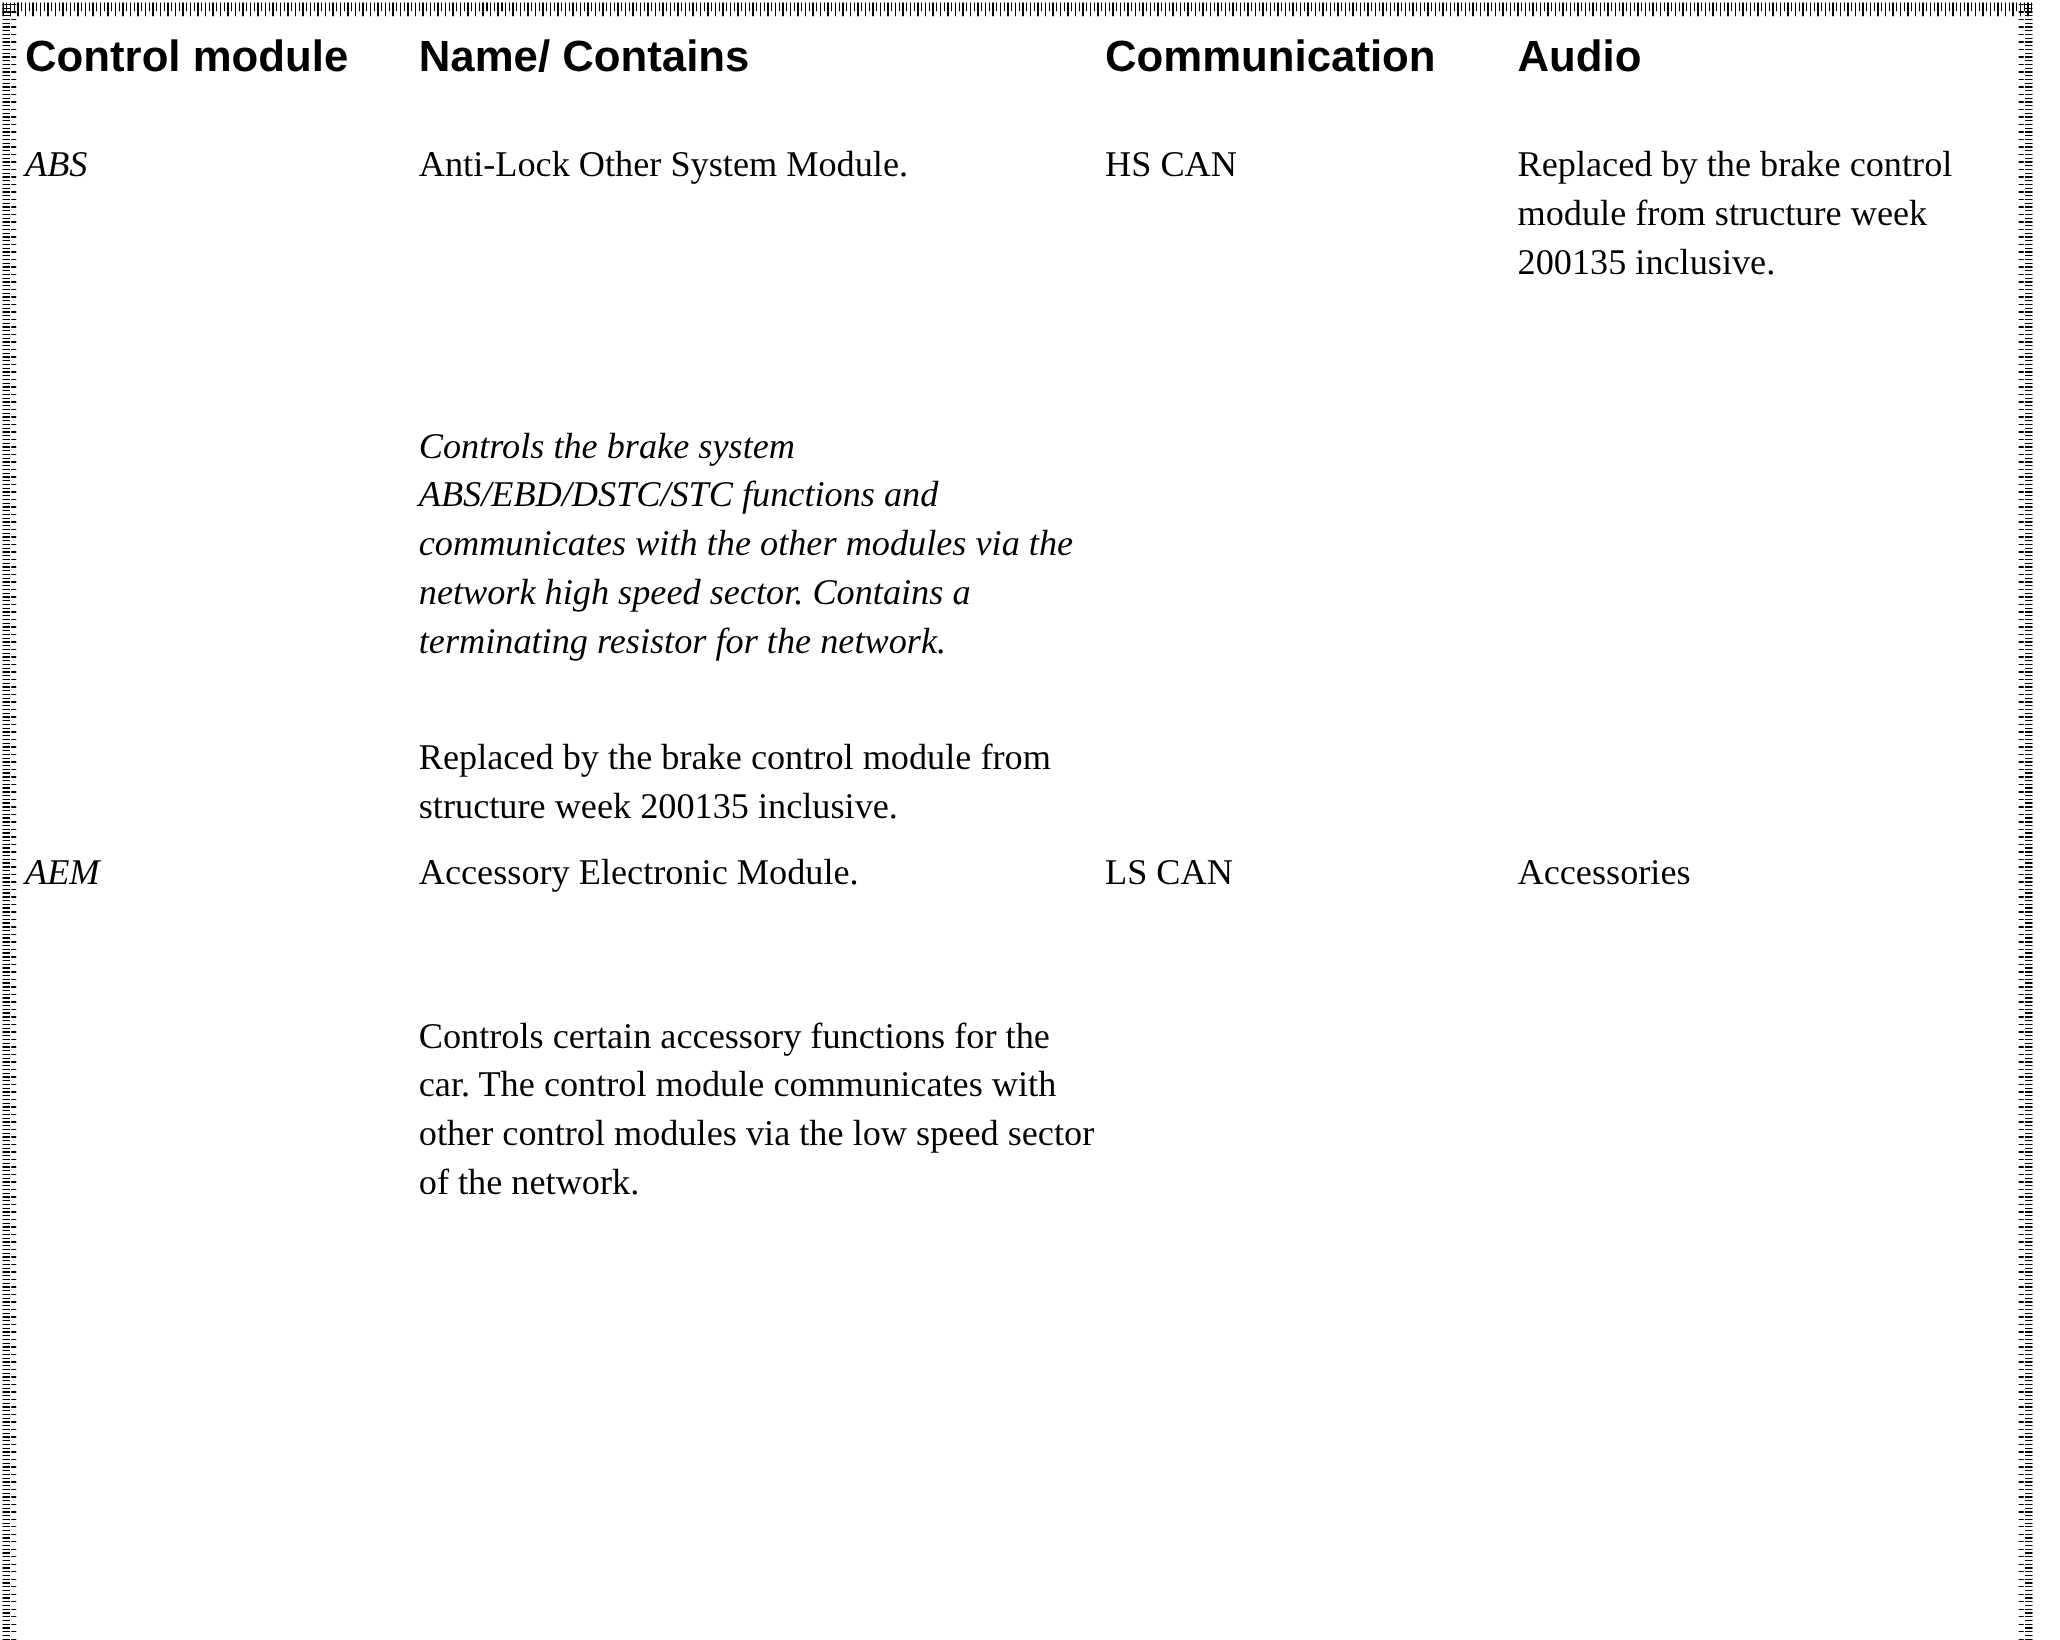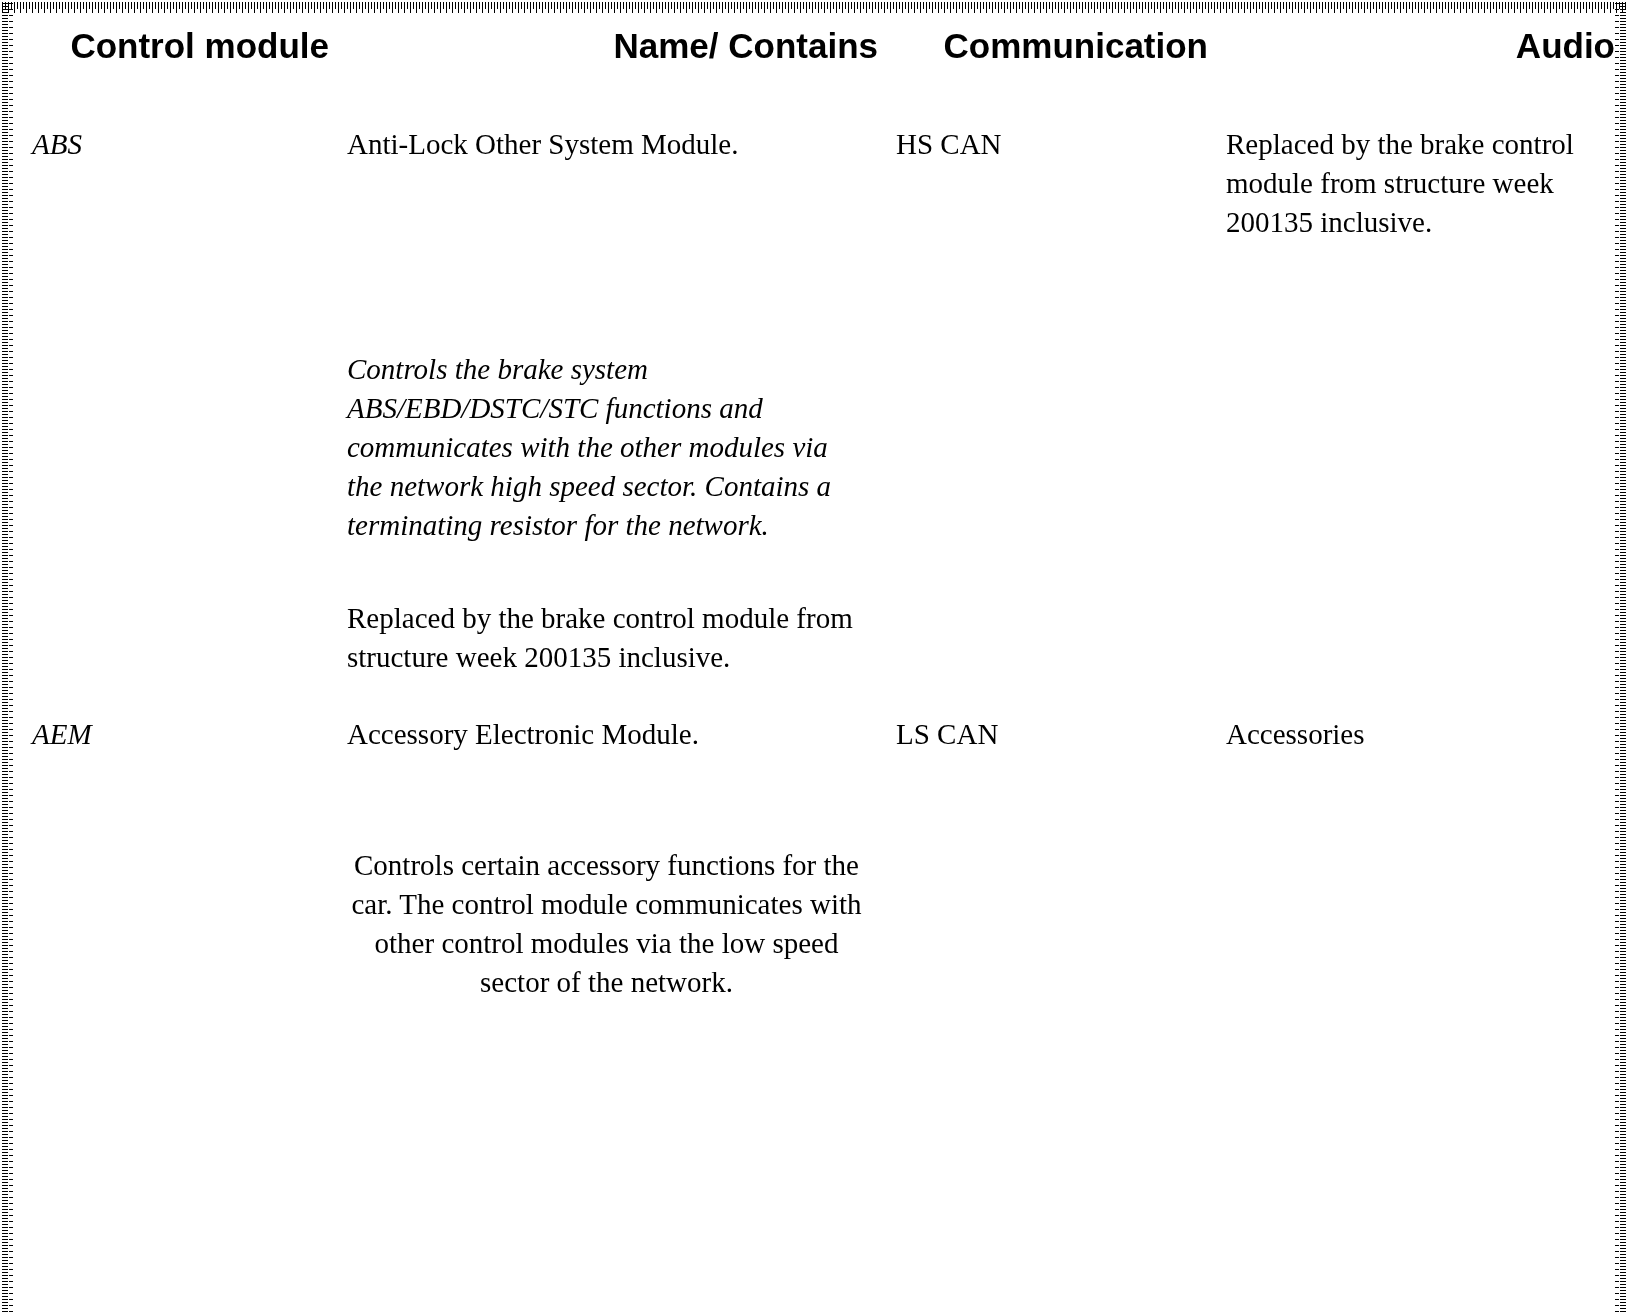--- a/index.html
+++ b/index.html
@@ -59,37 +59,37 @@
   col.c1 { width: 315px; }
   col.c2 { width: 549px; }
   col.c3 { width: 330px; }
   col.c4 { width: 407px; }
 
   th {
     font-family: "Liberation Sans", sans-serif;
     font-weight: bold;
     font-size: 35px;
     line-height: 42px;
-    text-align: right;
+    text-align: left;
     vertical-align: top;
     padding: 12px 0 46px 6px;
     white-space: nowrap;
   }
   td {
     font-size: 29px;
     line-height: 39px;
     vertical-align: top;
     padding: 0 0 14px 6px;
   }
   td.module-cell { font-style: italic; }
   td.other-cell  { padding-right: 18px; }
-  td p { margin: 12px; }
+  td p { margin: 0; }
   p.g-xl { margin-top: 186px; font-style: italic; } 
   p.g-s  { margin-top: 54px;  } 
-  p.g-m  { margin-top: 92px; text-align: center;  } 
+  p.g-m  { margin-top: 92px;  } 
 </style>
 </head>
 <body>
 
 <div class="page">
   <div class="frame">
     <div class="b-top"></div>
     <div class="b-left"></div>
     <div class="b-right"></div>
 

